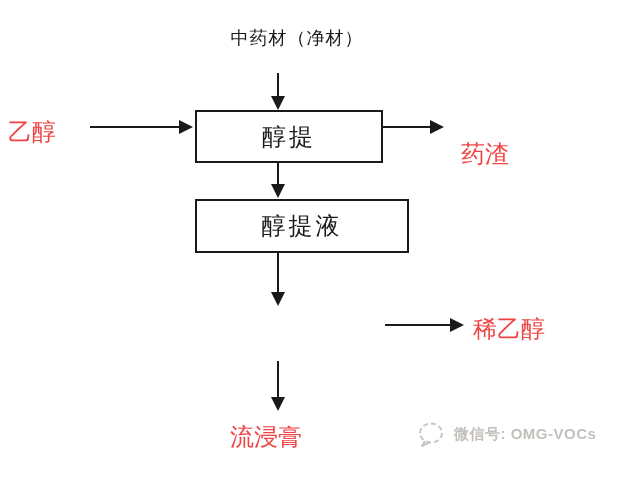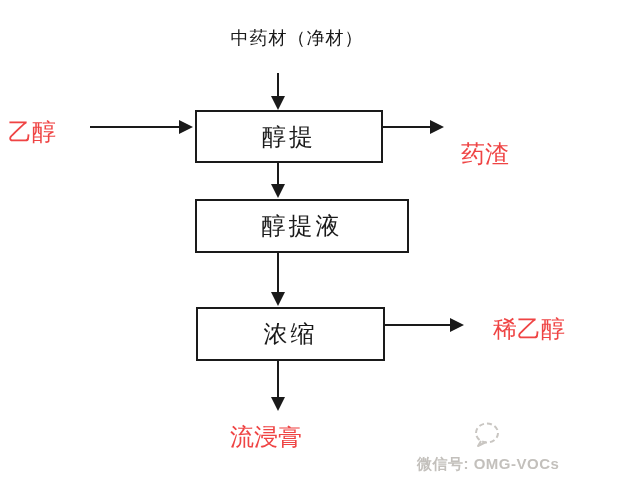--- a/index.html
+++ b/index.html
@@ -76,21 +76,20 @@
     left: 417px;
     top: 421px;
     display: flex;
     align-items: center;
     gap: 7px;
     color: #c3c0bc;
     font-size: 15px;
     font-weight: bold;
     letter-spacing: 0.5px;
     white-space: nowrap;
-    flex-direction: column;
   }
 </style>
 </head>
 <body>
 
 <div class="canvas">
 
   <div class="title-label">中药材（净材）</div>
 
   <div class="arrow-v" style="left:277px; top:73px; height:24px;"></div>
@@ -108,27 +107,24 @@
   <div class="text-label" style="left:461px; top:118px;margin-top:23px;">药渣</div>
 
   <div class="arrow-v" style="left:277px; top:163px; height:22px;"></div>
 
   <div class="node-box" style="left:195px; top:199px; width:214px; height:54px;">
     <span>醇提液</span>
   </div>
 
   <div class="arrow-v" style="left:277px; top:253px; height:40px;"></div>
 
-  <div class="node-box" style="left:196px; top:307px; width:189px; height:54px;">
-    <span>浓缩</span>
-  </div>
 
   <div class="arrow-h" style="left:385px; top:324px; width:66px;"></div>
 
-  <div class="text-label" style="left:493px; top:316px;">稀乙醇</div>
+  <div class="text-label" style="left:473px; top:316px;">稀乙醇</div>
 
   <div class="arrow-v" style="left:277px; top:361px; height:37px;"></div>
 
   <div class="text-label" style="left:230px; top:424px;">流浸膏</div>
 
   <div class="watermark">
     <span style="display:inline-flex;">
       <svg width="30" height="27" viewBox="0 0 30 27" aria-hidden="true">
         <ellipse cx="14" cy="12" rx="11" ry="9.5" fill="none" stroke="#c9c6c2" stroke-width="2" stroke-dasharray="5 3"></ellipse>
         <path d="M8 20 L5 25 L13 21" fill="none" stroke="#c9c6c2" stroke-width="2" stroke-linejoin="round"></path>

